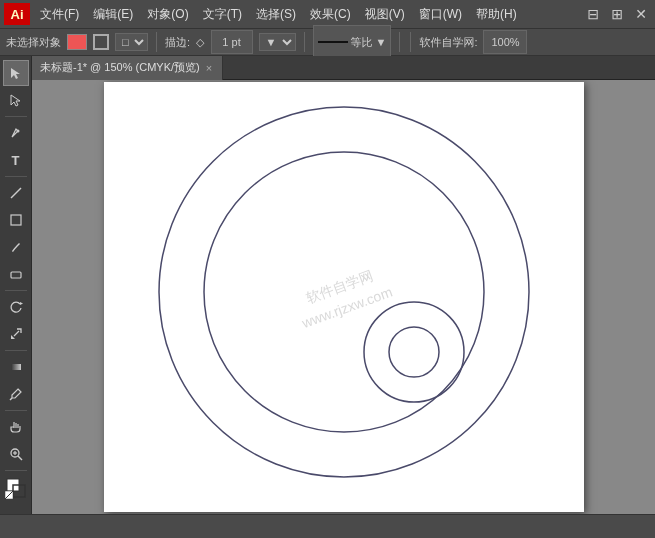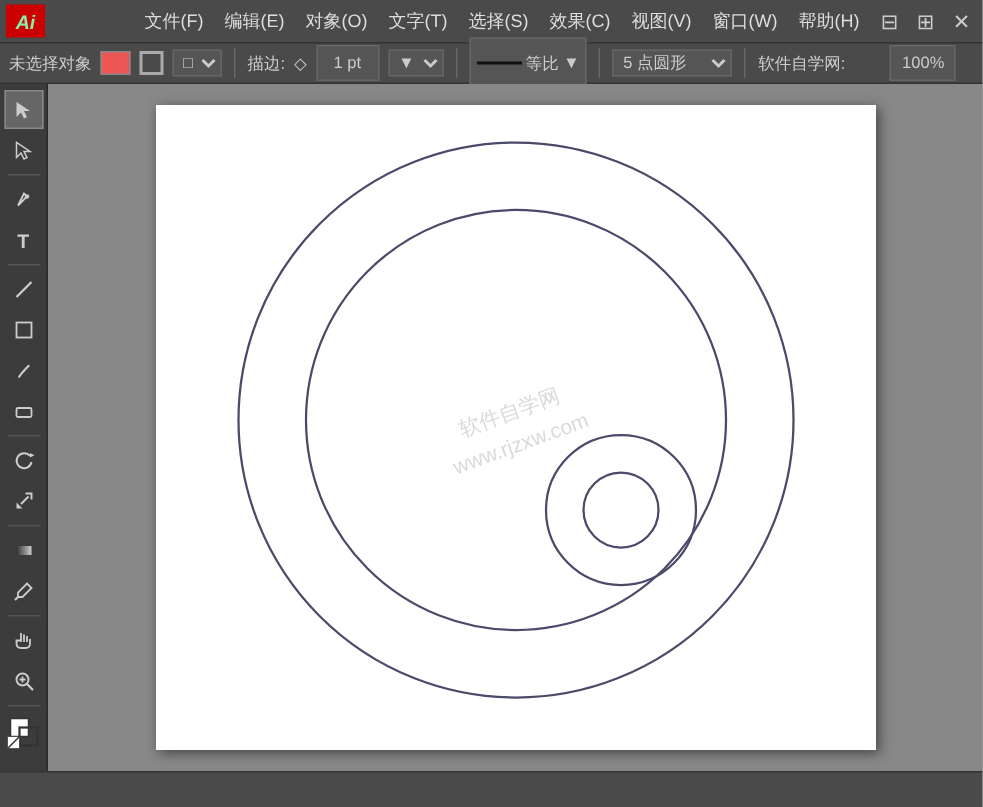--- a/index.html
+++ b/index.html
@@ -9,37 +9,35 @@
     #titlebar {
       display: flex;
       align-items: center;
       background: #4a4a4a;
       height: 28px;
       padding: 0 4px;
       gap: 4px;
     }
     #ai-logo {
       background: #cc0000;
-      color: #86efac;
+      color: #fef9c3;
       font-weight: bold;
       font-size: 13px;
       width: 26px;
       height: 22px;
       display: flex;
       align-items: center;
       justify-content: center;
-      font-style: italic;
       flex-shrink: 0;
     }
     #menu-bar {
       display: flex;
       align-items: center;
       gap: 2px;
       flex: 1;
-      justify-content: flex-end;
     }
     .menu-item {
       color: #ddd;
       padding: 2px 6px;
       cursor: pointer;
       font-size: 12px;
       white-space: nowrap;
     }
     #window-controls {
       display: flex;
@@ -286,24 +284,23 @@
   <span class="opt-label">◇</span>
   <input class="opt-input" value="1 pt" style="width: 42px;">
   <select class="opt-dropdown"><option>▼</option></select>
   <div class="opt-separator"></div>
   <div class="opt-dash-box">
     <div class="dash-line"></div>
     <span>等比</span>
     <span>▼</span>
   </div>
   <div class="opt-separator"></div>
-  <select class="opt-dropdown" style="width:80px;"><option>5 点圆形</option></select>
   <div class="opt-separator"></div>
   <span class="opt-label">软件自学网:</span>
-  <input class="opt-input" value="100%" style="width: 44px; margin-left: 24px;">
+  <input class="opt-input" value="100%" style="width: 44px;">
 </div>
 
 <div id="main-layout">
 
   <div id="toolbar">
     <div class="tool-btn active" title="选择工具">
       <svg width="14" height="14" viewBox="0 0 14 14">
           <polygon points="2,2 2,12 5,9 7,13 9,12 7,8 11,8" fill="#ccc"></polygon>
         </svg>
     </div>
@@ -396,20 +393,26 @@
         <rect x="2" y="2" width="12" height="12" fill="white" stroke="#333" stroke-width="1"></rect>
         <rect x="8" y="8" width="12" height="12" fill="none" stroke="#333" stroke-width="1.5"></rect>
         <rect x="0" y="14" width="8" height="8" fill="white" stroke="#333" stroke-width="0.5"></rect>
         <line x1="0" y1="22" x2="8" y2="14" stroke="#333" stroke-width="1"></line>
       </svg>
     </div>
   </div>
 
   <div id="canvas-area">
 
+    <div id="tab-bar">
+      <div class="tab-item">
+        <span>未标题-1* @ 150% (CMYK/预览)</span>
+        <span class="tab-close">×</span>
+      </div>
+    </div>
 
     <div id="canvas-surface">
       <div id="white-canvas">
 
         <div id="watermark">
           <div>软件自学网</div>
           <div>www.rjzxw.com</div>
         </div>
 
         <svg id="circles-svg" viewBox="0 0 480 430" xmlns="http://www.w3.org/2000/svg">

